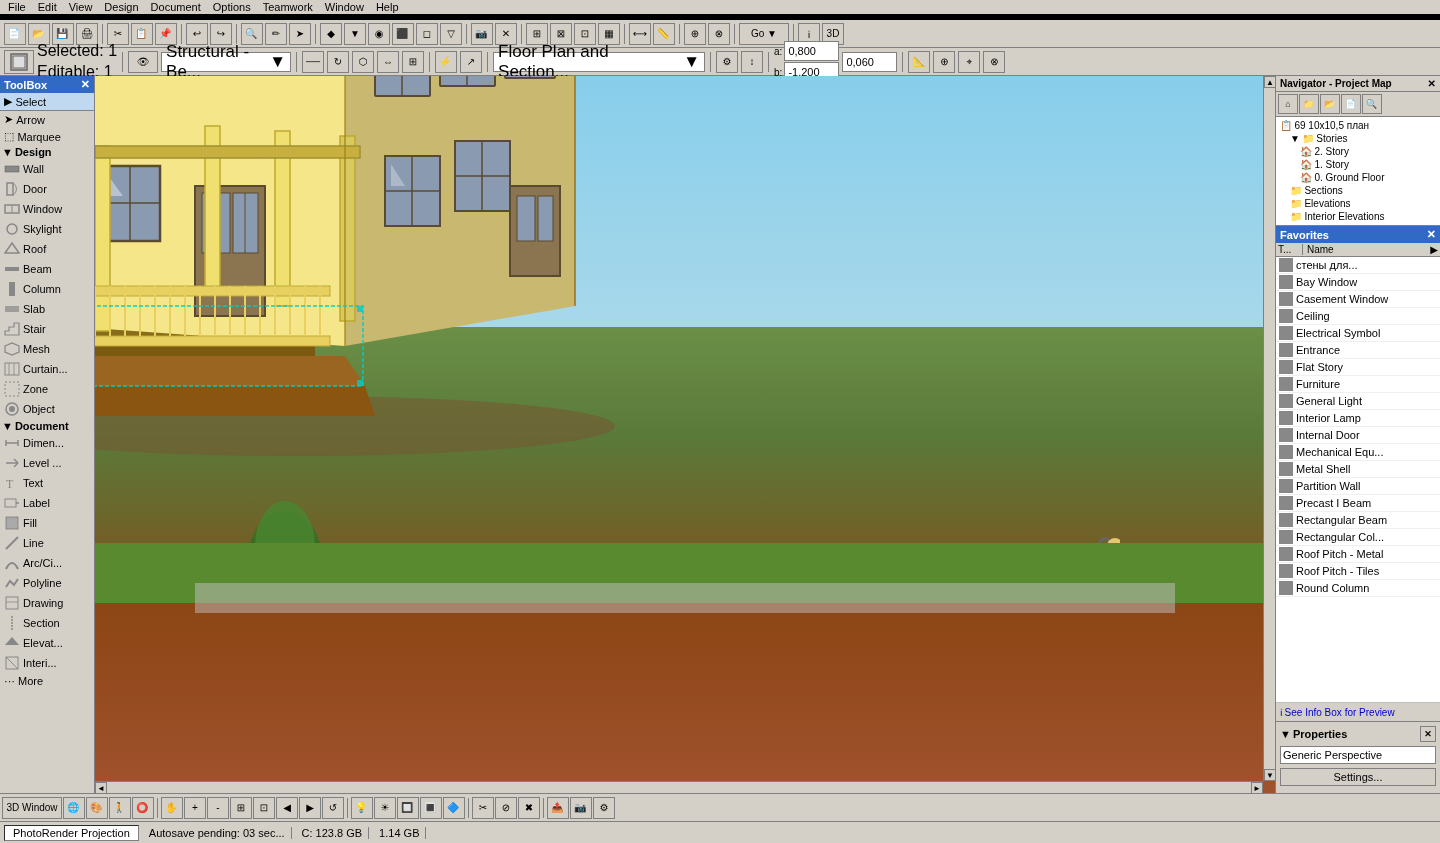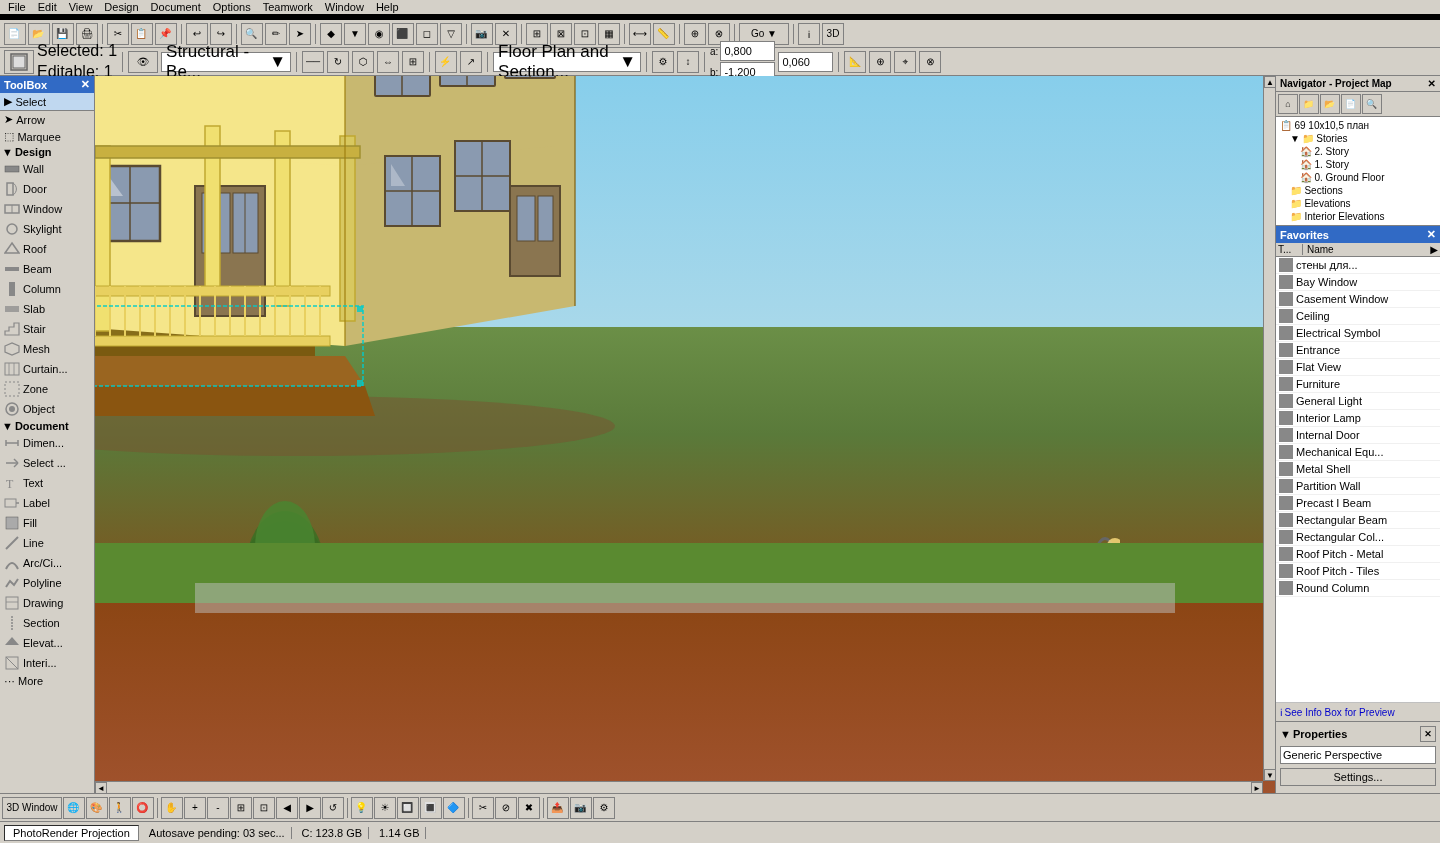--- a/index.html
+++ b/index.html
@@ -151,21 +151,21 @@
   <div class="tb-sep"></div>
   <div class="tb-btn">──</div>
   <div class="tb-btn">↻</div>
   <div class="tb-btn">⬡</div>
   <div class="tb-btn">⇔</div>
   <div class="tb-btn">⊞</div>
   <div class="tb-sep"></div>
   <div class="tb-btn">⚡</div>
   <div class="tb-btn">↗</div>
   <div class="tb-sep"></div>
-  <div class="t2-dropdown" style="width:148px;justify-content:space-between;">
+  <div class="t2-dropdown" style="width:212px;justify-content:space-between;">
     <span>Floor Plan and Section...</span>
     <span style="margin-left:auto;">▼</span>
   </div>
   <div class="tb-sep"></div>
   <div class="tb-btn">⚙</div>
   <div class="tb-btn">↕</div>
   <div class="tb-sep"></div>
   <div style="display:flex;flex-direction:column;font-size:10px;gap:1px;">
     <div style="display:flex;align-items:center;gap:2px;">
       <span>a:</span>
@@ -304,21 +304,21 @@
           <line x1="14" y1="5" x2="14" y2="11" stroke="#888" stroke-width="1.5"></line>
         </svg>
       <span>Dimen...</span>
     </div>
     <div class="tool-item">
       <svg width="16" height="16">
           <line x1="2" y1="8" x2="14" y2="8" stroke="#888" stroke-width="1.5"></line>
           <line x1="10" y1="4" x2="14" y2="8" stroke="#888" stroke-width="1.5"></line>
           <line x1="10" y1="12" x2="14" y2="8" stroke="#888" stroke-width="1.5"></line>
         </svg>
-      <span>Select ...</span>
+      <span>Level ...</span>
     </div>
     <div class="tool-item">
       <svg width="16" height="16">
           <text x="2" y="13" font-size="12" fill="#888" font-family="serif">T</text>
         </svg>
       <span>Text</span>
     </div>
     <div class="tool-item">
       <svg width="16" height="16">
           <rect x="1" y="4" width="11" height="8" fill="none" stroke="#888" stroke-width="1"></rect>
@@ -641,21 +641,21 @@
           <div class="fav-item">
             <span class="fav-icon" style="background:#888;width:14px;height:14px;display:inline-block;"></span>
             <span>Electrical Symbol</span>
           </div>
           <div class="fav-item">
             <span class="fav-icon" style="background:#888;width:14px;height:14px;display:inline-block;"></span>
             <span>Entrance</span>
           </div>
           <div class="fav-item">
             <span class="fav-icon" style="background:#888;width:14px;height:14px;display:inline-block;"></span>
-            <span>Flat View</span>
+            <span>Flat Story</span>
           </div>
           <div class="fav-item">
             <span class="fav-icon" style="background:#888;width:14px;height:14px;display:inline-block;"></span>
             <span>Furniture</span>
           </div>
           <div class="fav-item">
             <span class="fav-icon" style="background:#888;width:14px;height:14px;display:inline-block;"></span>
             <span>General Light</span>
           </div>
           <div class="fav-item">

